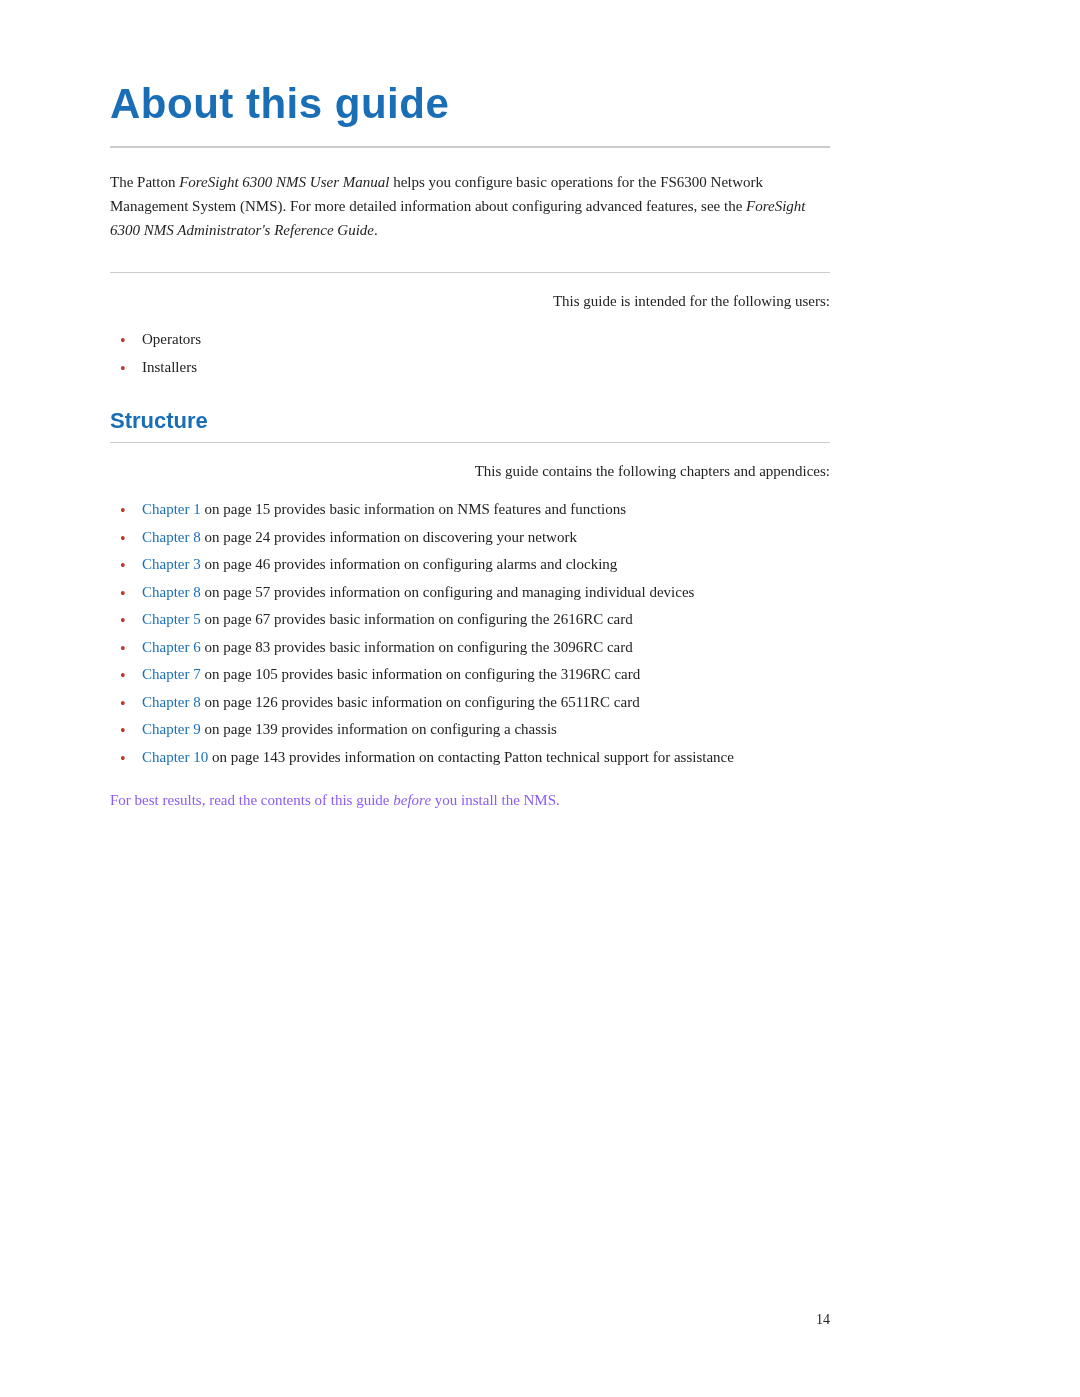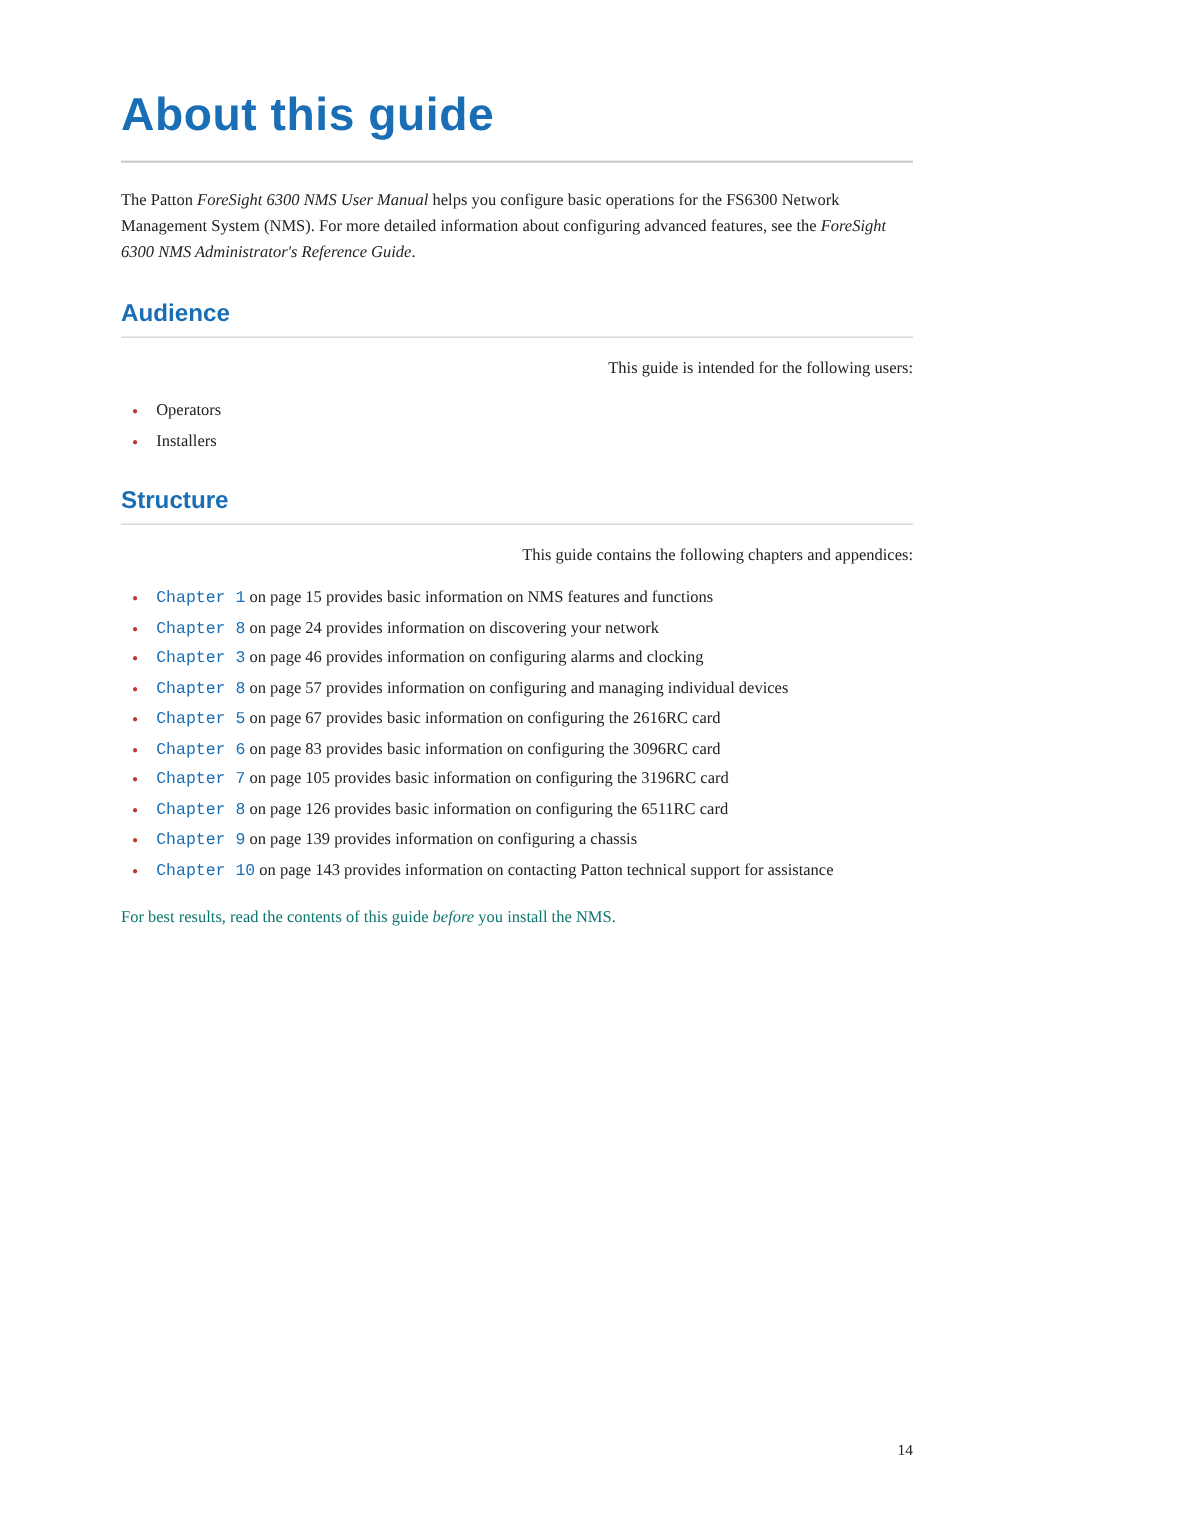--- a/index.html
+++ b/index.html
@@ -94,39 +94,38 @@
       position: absolute;
       left: 0;
       font-size: 16px;
       line-height: 1.7;
     }
 
     .chapter-link {
       color: #1a6eb5;
       text-decoration: none;
       font-style: normal;
-      font-family: Liberation Mono, monospace;
     }
 
     .section {
       margin-bottom: 28px;
     }
 
     .page-number {
       position: absolute;
       bottom: 69px;
       right: 110px;
       font-size: 14px;
       color: #222;
     }
 
     .closing-text {
       font-size: 15px;
       line-height: 1.6;
-      color: #0f766e;
+      color: #8b5cf6;
       margin-top: 6px;
     }
 
     .closing-text em {
       font-style: italic;
     }
   </style>
 </head>
 <body>
 
@@ -134,21 +133,20 @@
 
   <h1 class="page-title">About this guide</h1>
 
   <hr class="title-rule">
 
   <p class="intro-text">
     <span>The Patton </span><em>ForeSight 6300 NMS User Manual</em><span> helps you configure basic operations for the FS6300 Network Management System (NMS). For more detailed information about configuring advanced features, see the </span><em>ForeSight 6300 NMS Administrator's Reference Guide</em><span>.</span>
   </p>
 
   <div class="section">
-    <h2 class="section-heading">Audience</h2>
     <hr class="section-rule">
     <p class="section-text">This guide is intended for the following users:</p>
     <ul class="bullet-list">
       <li>
         <span>Operators</span>
       </li>
       <li>
         <span>Installers</span>
       </li>
     </ul>

